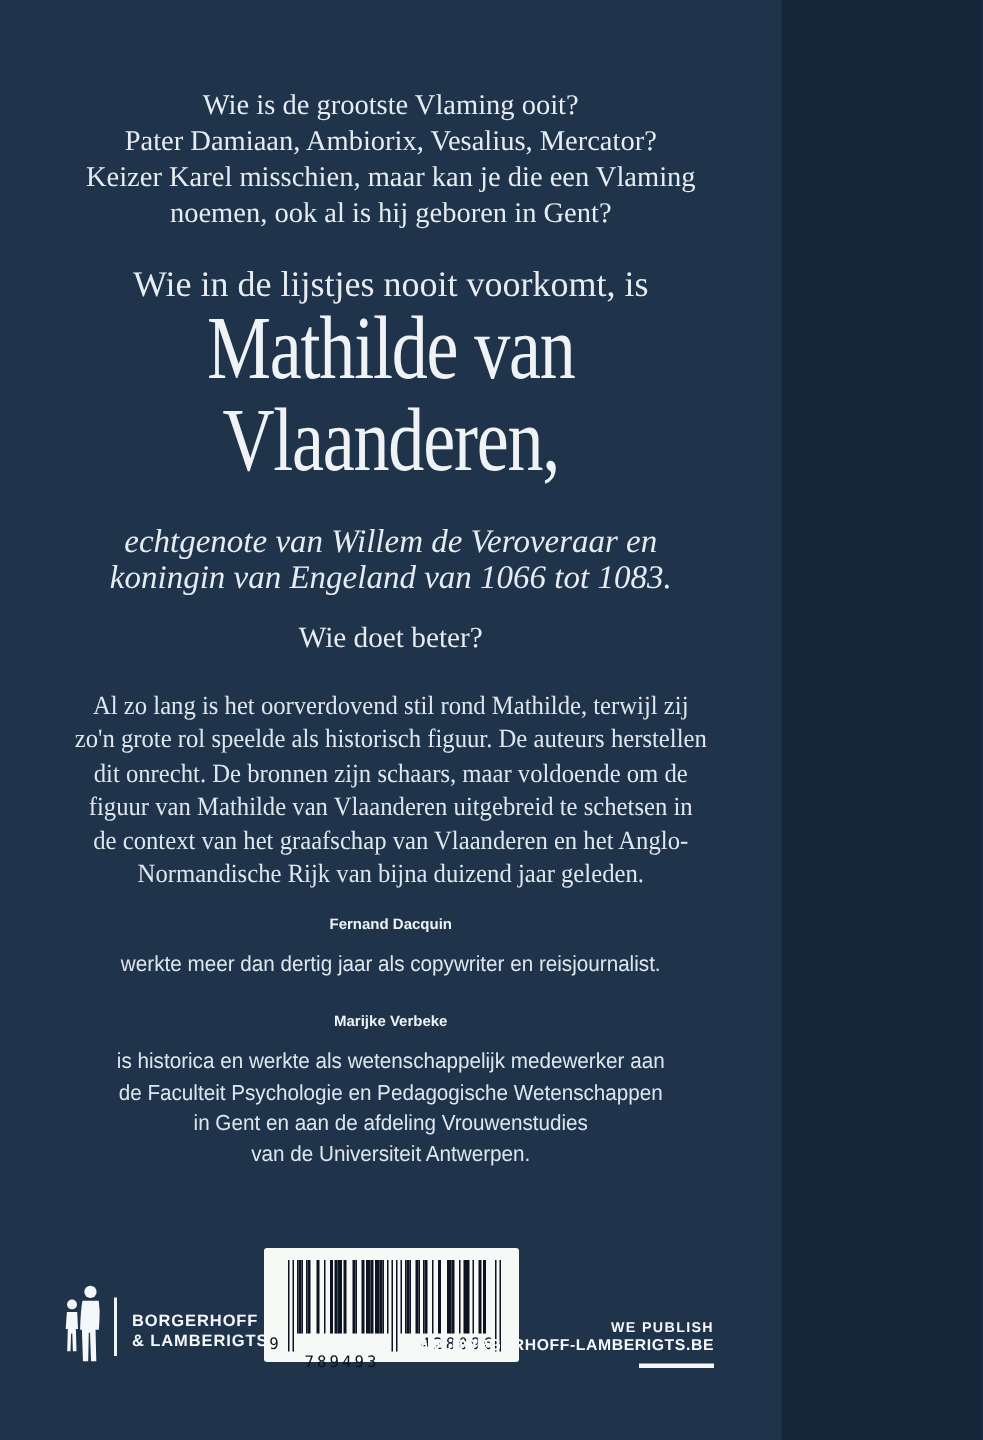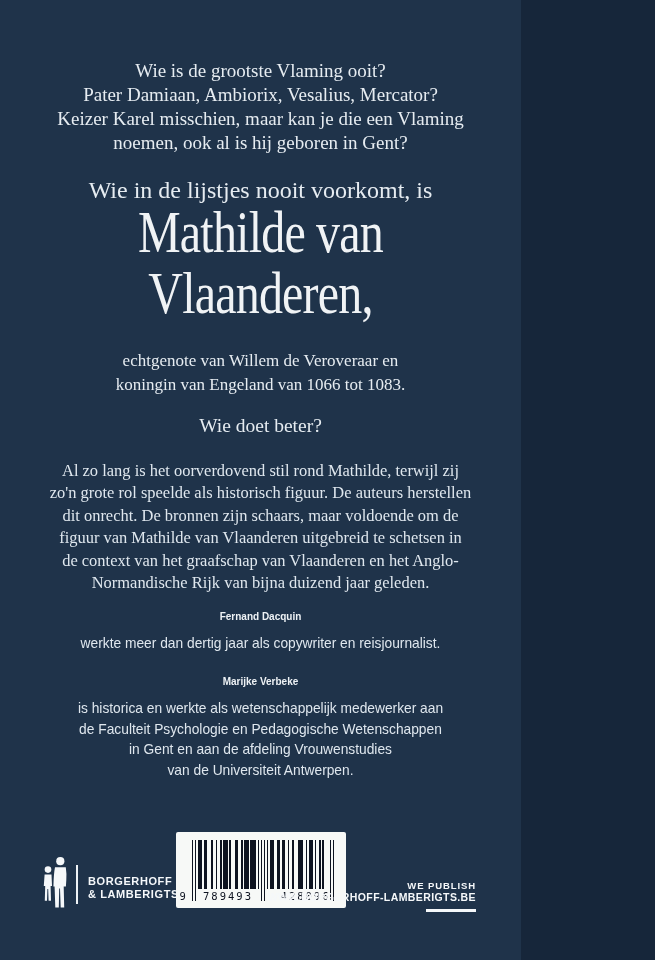--- a/index.html
+++ b/index.html
@@ -19,21 +19,21 @@
   .intro{top:59px;font-size:19px;line-height:24px;color:#e6ecf1;}
   .lead-in{top:178px;font-size:24px;line-height:24px;color:#e6ecf1;}
 
   .title{
     top:202px;margin:0;font-weight:normal;
     font-size:60px;line-height:61px;color:#f0f3f5;
     transform:scaleX(0.80);transform-origin:50% 50%;
     letter-spacing:-1px;
   }
 
-  .subtitle{top:349px;font-size:17px;line-height:24px;color:#e6ecf1;}
+  .subtitle{top:349px;font-size:22px;line-height:24px;color:#e6ecf1;font-style:italic;}
   .question{top:415px;font-size:19.5px;color:#e6ecf1;}
 
   .description{
     top:459px;font-size:17.5px;line-height:22.4px;color:#dfe7ee;
     transform:scaleX(0.94);transform-origin:50% 50%;
   }
 
   .author-name{
     position:absolute;left:0;width:100%;text-align:center;
     font-family:"Liberation Sans", sans-serif;font-weight:bold;
@@ -74,21 +74,21 @@
   }
   .bc-mod{width:1.5px;height:49px;flex:0 0 auto;}
   .bc-mod.on{background:#0d1320;}
   .bc-mod.guard.on{height:61px;}
   .bc-digit{
     position:absolute;top:58px;
     font-family:"DejaVu Sans Mono", monospace;
     font-size:10.5px;letter-spacing:2px;color:#0d1320;
   }
   .bc-d9{left:4px;}
-  .bc-g1{left:21px;width:63px;text-align:center;}
+  .bc-g1{left:21px;width:63px;text-align:center;margin-top:12px;}
   .bc-g2{left:92px;width:63px;text-align:right;}
 
   
   .website-block{
     position:absolute;right:45px;top:880px;text-align:right;
     font-family:"Liberation Sans", sans-serif;font-weight:bold;color:#f5f8fa;
   }
   .tagline{font-size:9.5px;letter-spacing:0.9px;line-height:11px;}
   .site{font-size:10.5px;letter-spacing:0.4px;line-height:13px;}
   .site-underline{

